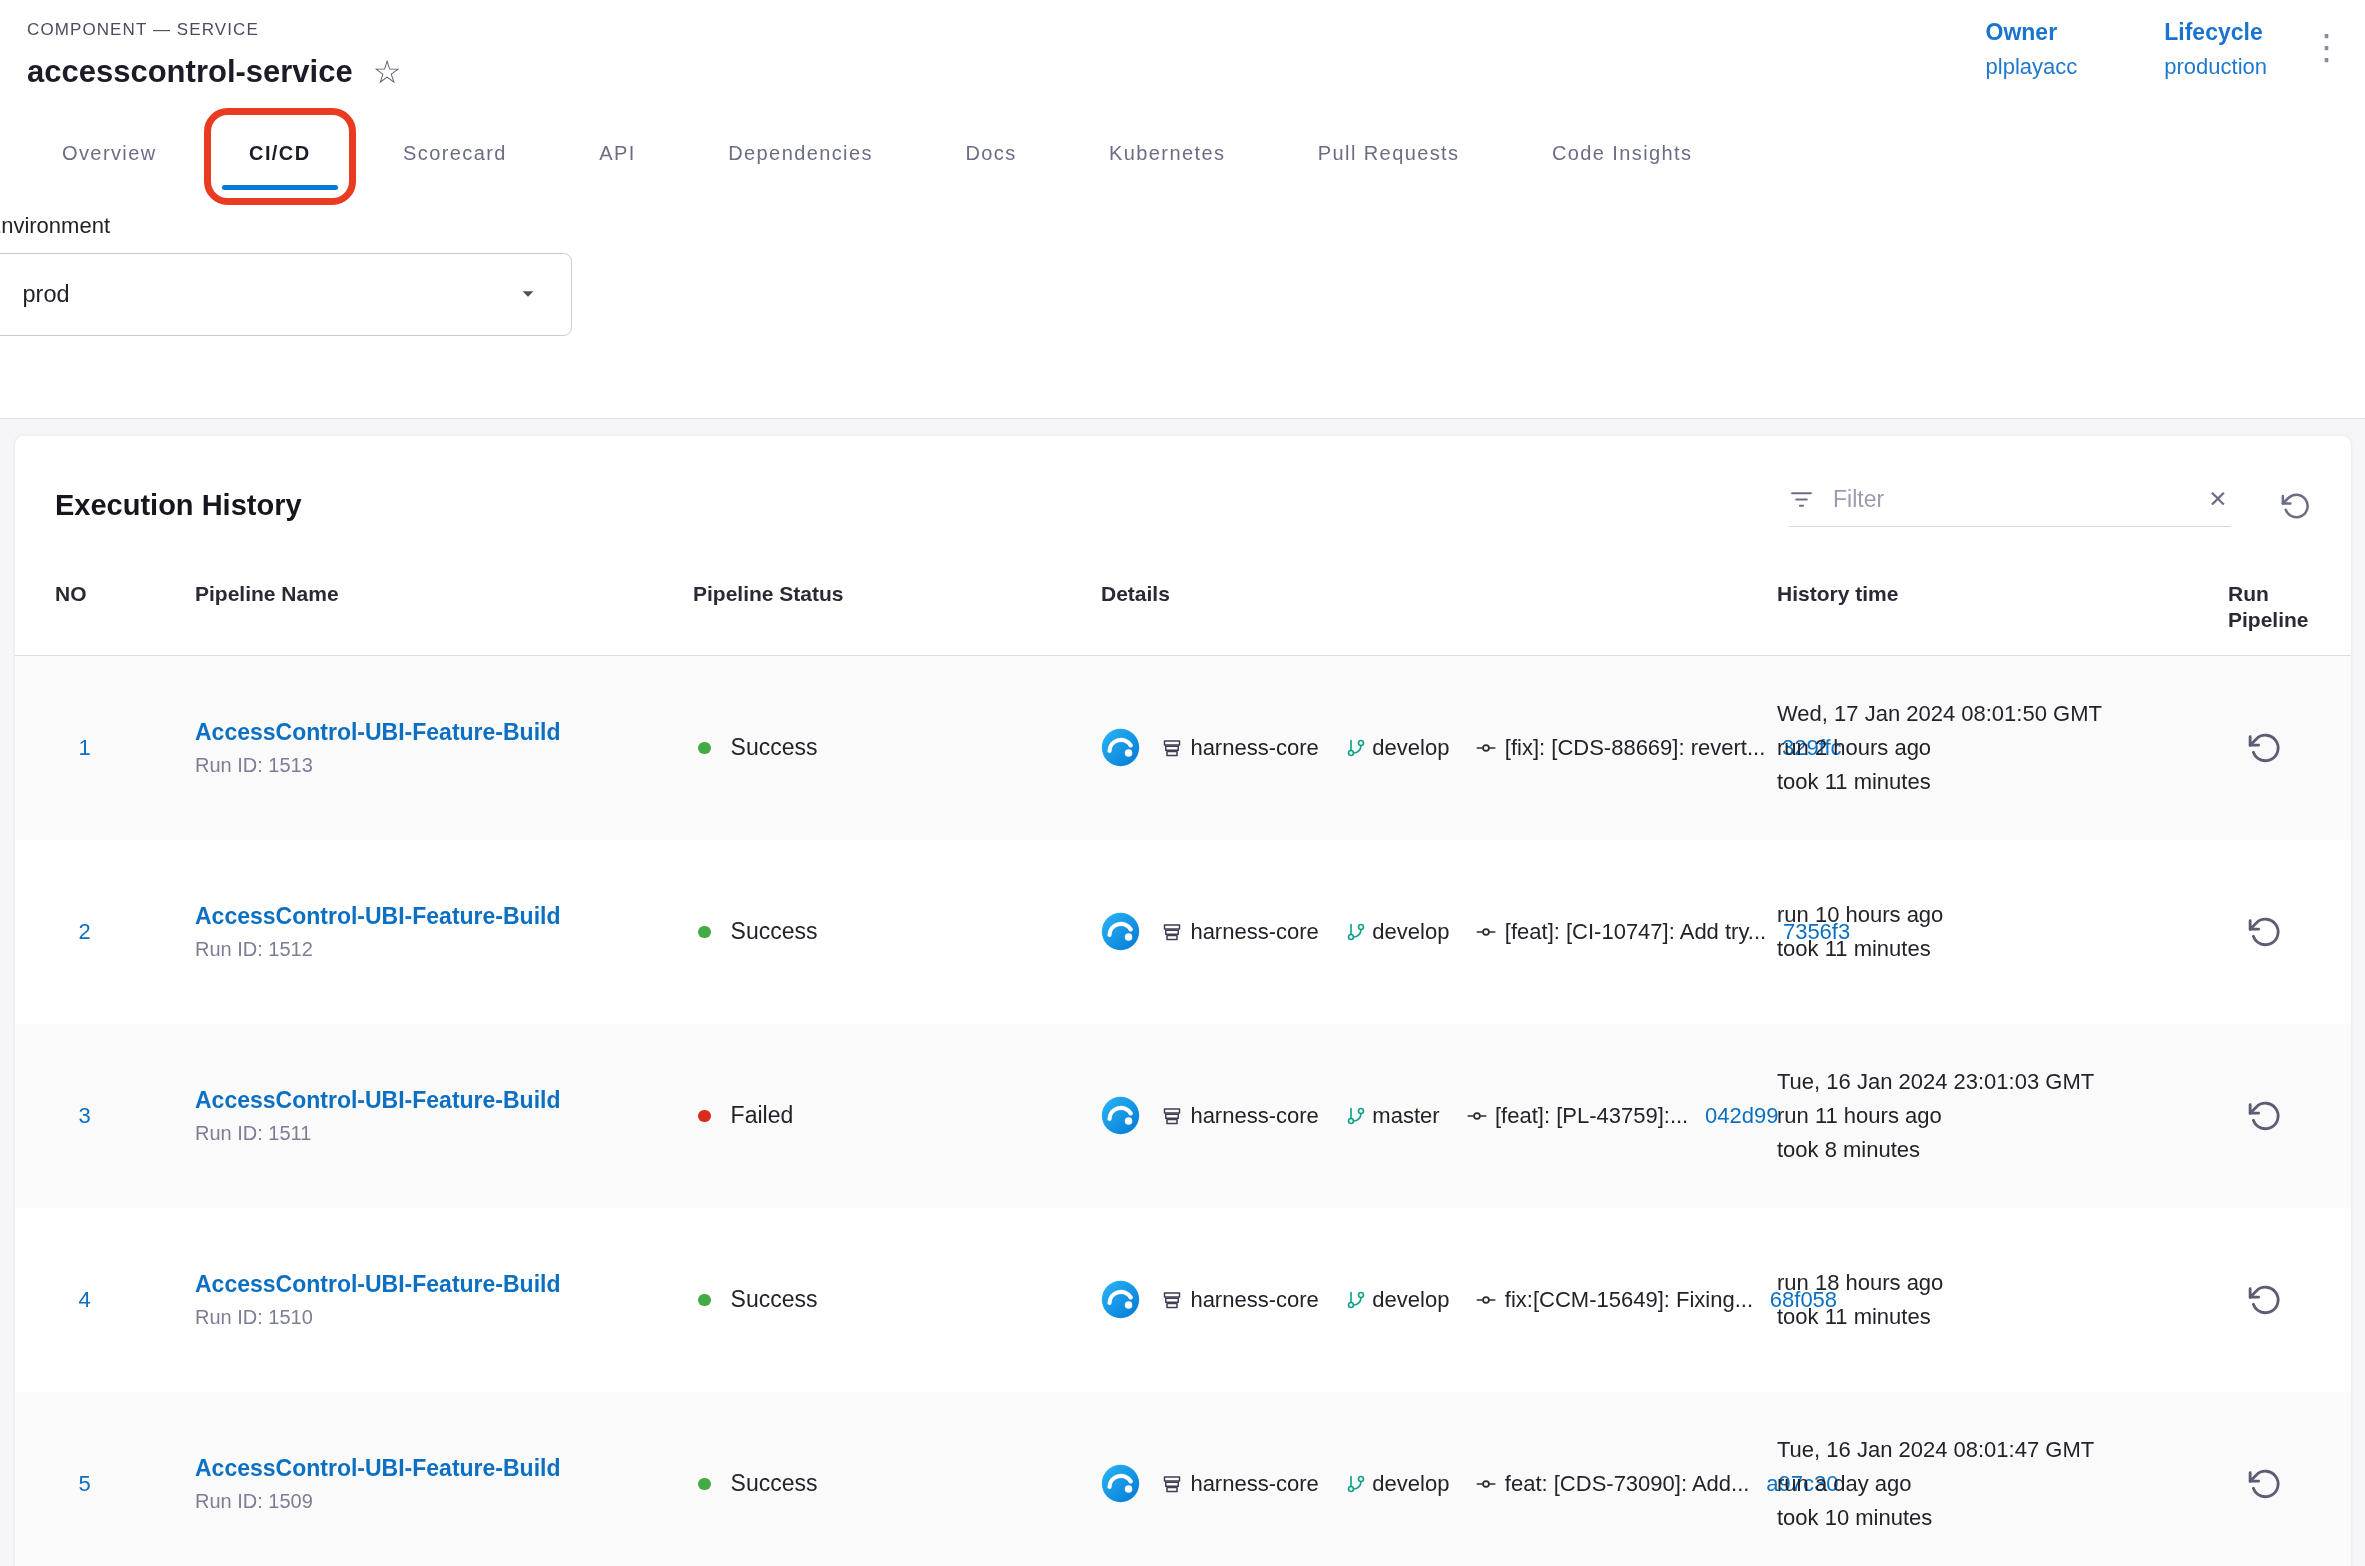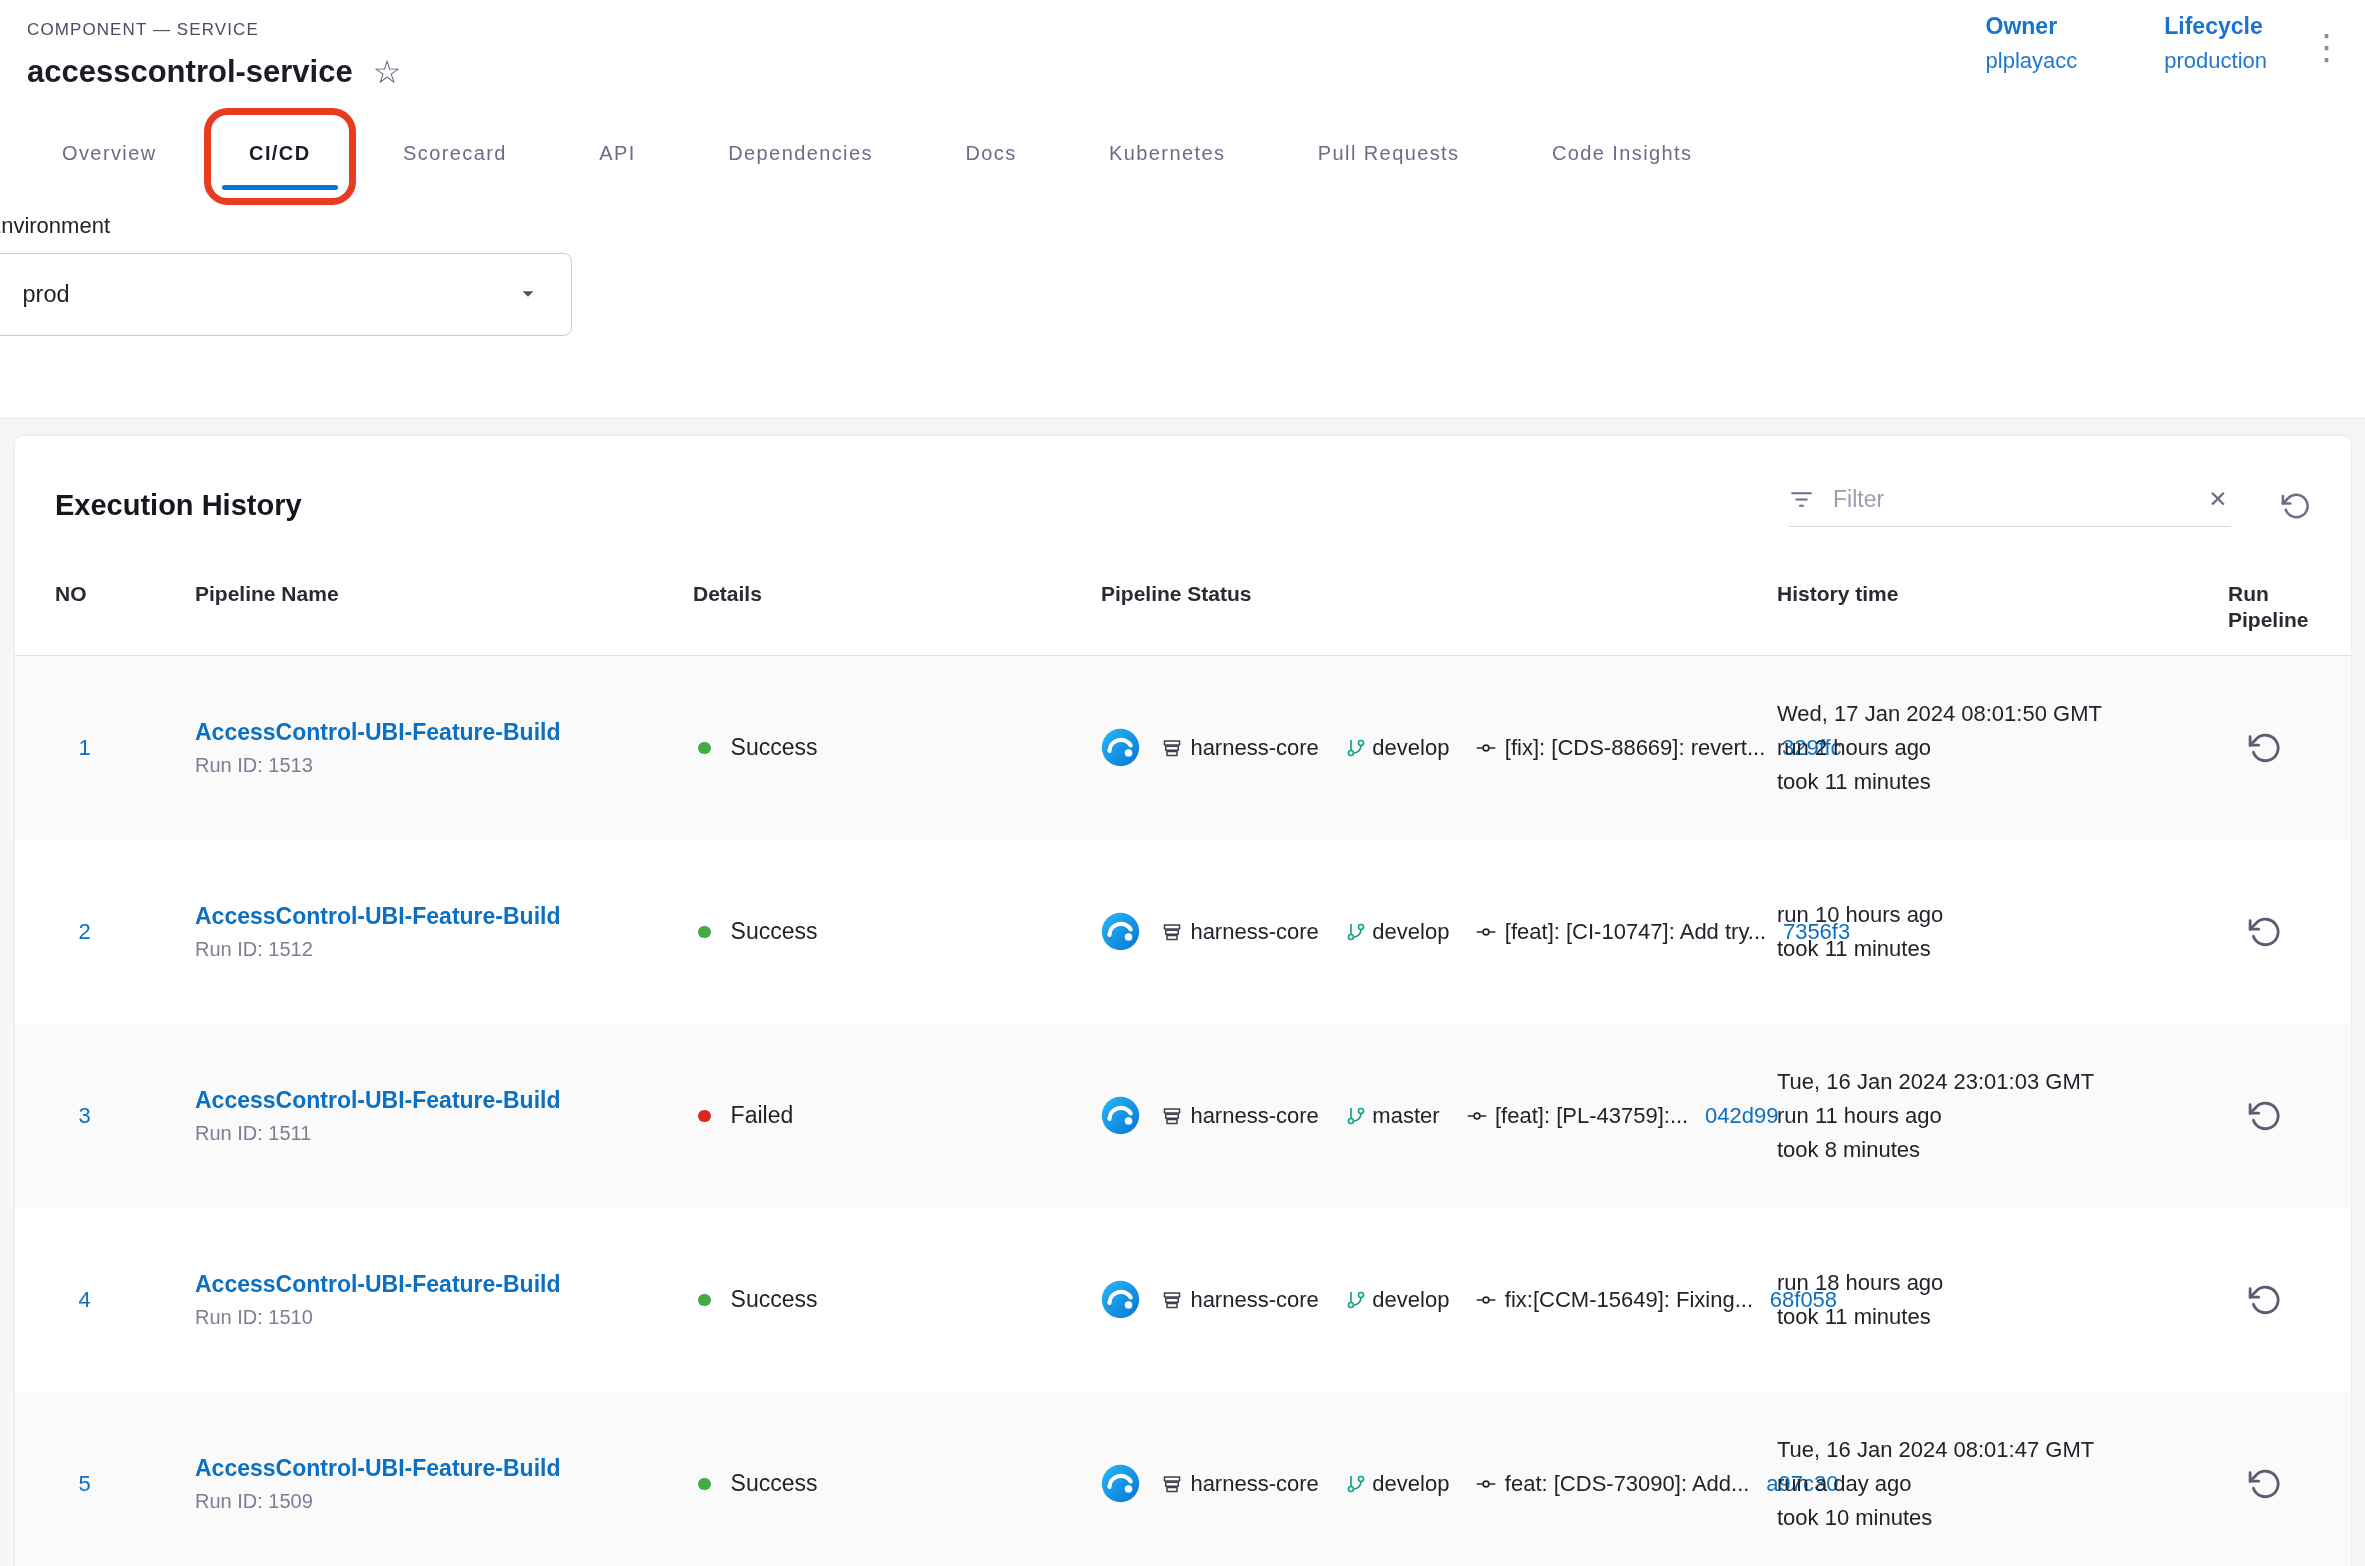--- a/index.html
+++ b/index.html
@@ -9,21 +9,21 @@
     background:#ffffff; color:#1c1c28;
     font-family:"Liberation Sans", sans-serif;
   }
 
   
   .top { padding:20px 0 0 27px; position:relative; }
   .eyebrow { font-size:17px; letter-spacing:1.1px; color:#4a4c60; font-weight:500; }
   .title-row { display:flex; align-items:center; gap:20px; margin-top:13.5px; }
   .page-title { font-size:31px; font-weight:700; color:#1c1c28; }
   .star { font-size:32px; color:#55566b; line-height:1; margin-top:1.7px; cursor:pointer; }
-  .meta { position:absolute; top:13px; right:99px; display:flex; gap:87px; text-align:left; }
+  .meta { position:absolute; top:19px; right:99px; display:flex; gap:87px; text-align:left; }
   .meta-label { color:#1a73ce; font-weight:700; font-size:23px; }
   .meta-value { color:#1f78cf; font-size:22px; margin-top:8.4px; }
   .kebab { position:absolute; top:29px; right:22px; font-size:35px; color:#8b8c9e; cursor:pointer; line-height:1; }
 
   
   .tabs { display:flex; gap:18.5px; margin:37px 0 0 25px; position:relative; }
   .tab {
     padding:15px 37px 25px; font-size:20px; letter-spacing:1.4px;
     color:#6b6d85; font-weight:500; position:relative; white-space:nowrap; cursor:pointer;
   }
@@ -174,22 +174,22 @@
         <svg width="30" height="30" viewBox="0 0 24 24" fill="none" stroke="#6b6d85" stroke-width="2" stroke-linecap="round" stroke-linejoin="round">
             <polyline points="1.5 4 1.5 10 7.5 10"></polyline>
             <path d="M3.8 15a9 9 0 1 0 2.1-9.4L1.5 10"></path>
           </svg>
       </span>
     </div>
 
     <div class="grid-cols thead">
       <div class="th">NO</div>
       <div class="th">Pipeline Name</div>
+      <div class="th">Pipeline Status</div>
       <div class="th">Details</div>
-      <div class="th">Pipeline Status</div>
       <div class="th">History time</div>
       <div class="th th-run">Run Pipeline</div>
     </div>
 
     <div id="table-body">
         <div class="grid-cols row alt">
     <div class="cell-no">1</div>
 
     <div>
       <div class="name-link">AccessControl-UBI-Feature-Build</div>

